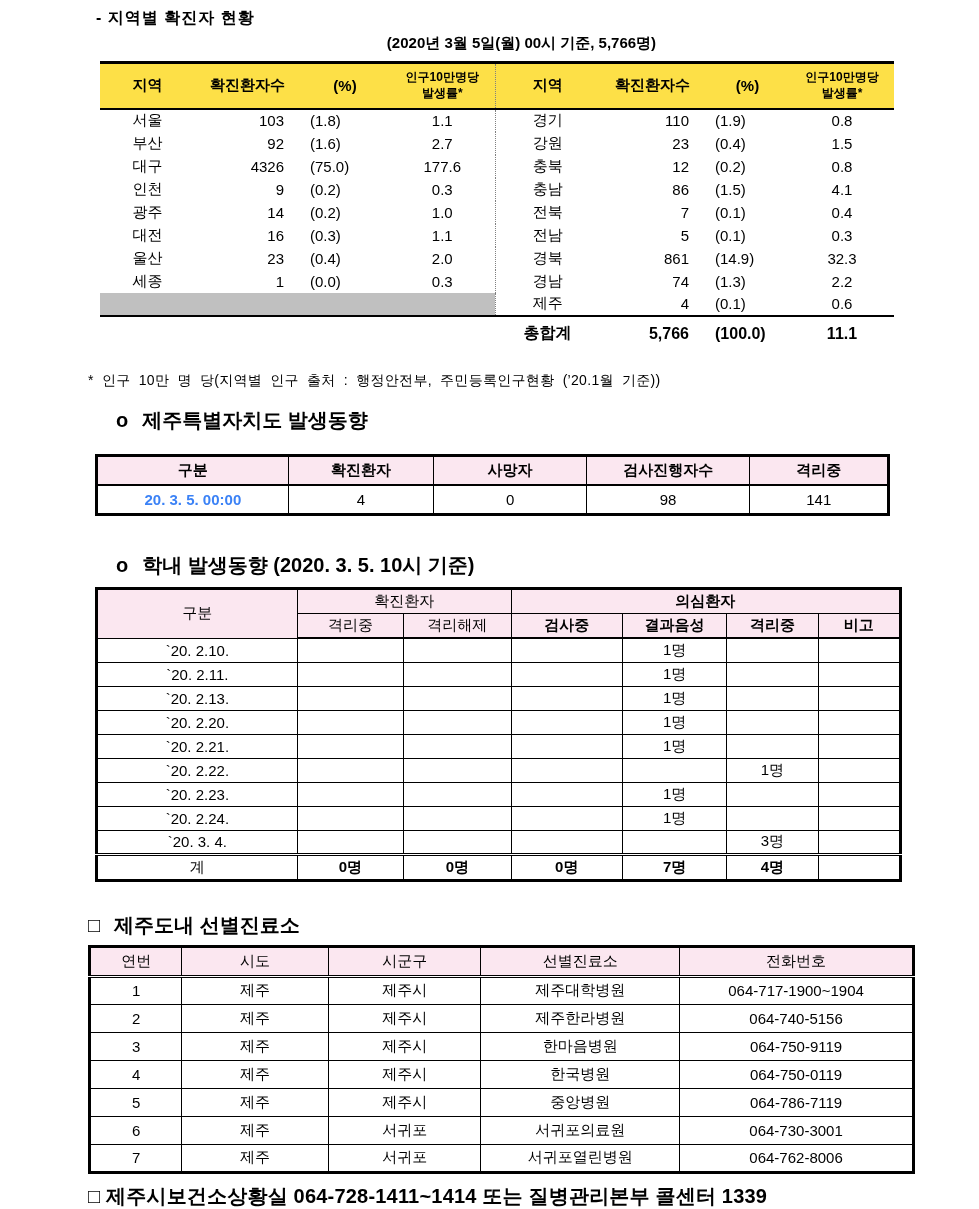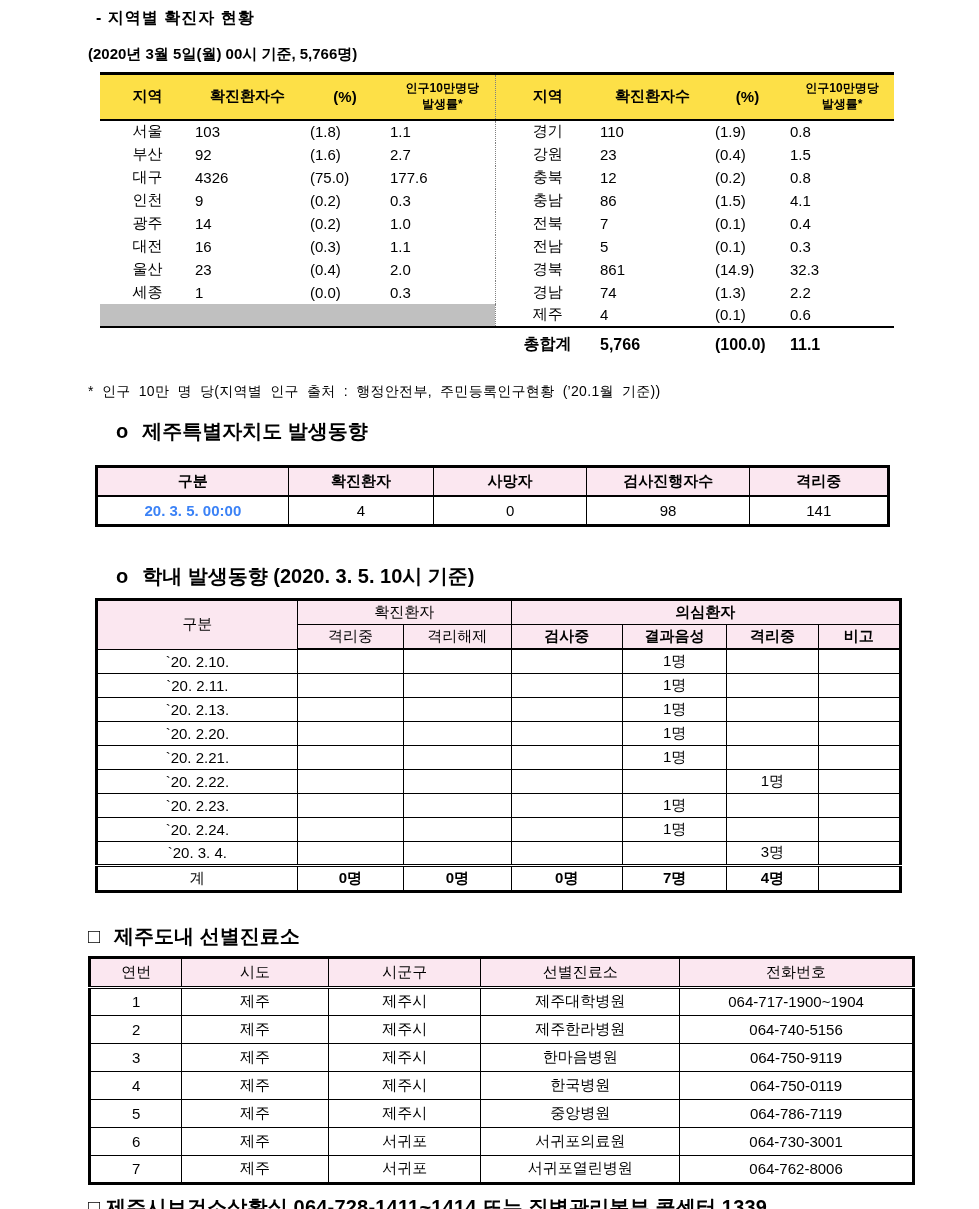--- a/index.html
+++ b/index.html
@@ -7,32 +7,32 @@
   body {
     width:979px; height:1209px; overflow:hidden;
     font-family:"Liberation Sans","DejaVu Sans",sans-serif;
     color:#000;
   }
   .page { padding:8px 24px 0 88px; }
 
   table { border-collapse:collapse; table-layout:fixed; }
 
   .doc-title { margin-left:8px; font-size:16px; font-weight:bold; letter-spacing:1px; }
-  .date-note { width:867px; text-align:left; font-size:15px; font-weight:bold; margin-top:16px; }
+  .date-note { width:867px; text-align:center; font-size:15px; font-weight:bold; margin-top:5px; }
 
   
   .t1 { width:794px; margin:8px 0 0 12px; border-top:3px solid #000; font-size:15px; }
   .t1 thead th { background:#fde047; border-bottom:2px solid #000; font-weight:bold; height:46px; vertical-align:middle; }
   .t1 .rate-h { font-size:12px; line-height:1.3; font-weight:bold; }
   .t1 tbody td { height:23px; vertical-align:middle; }
   .t1 tr.lastrow td { border-bottom:2px solid #000; }
   .t1 .rg  { text-align:center; }
-  .t1 .num { text-align:left; padding-right:16px; }
+  .t1 .num { text-align:right; padding-right:16px; }
   .t1 .pct { text-align:left; padding-left:10px; }
-  .t1 .rate{ }
+  .t1 .rate{ text-align:center; }
   .t1 .div-l { border-left:1px dotted #808080; }
   .t1 .grayfill { background:#c0c0c0; }
   .t1 tfoot td { font-weight:bold; font-size:16px; height:30px; padding-top:5px; vertical-align:middle; }
 
   .footnote { margin-top:26px; font-size:14px; word-spacing:4px; letter-spacing:0.3px; }
 
   .sec { font-size:20px; font-weight:bold; }
   .sec .marker { display:inline-block; margin-right:14px; font-weight:bold; }
   .sec1 { margin:17px 0 0 28px; }
   .sec2 { margin:36px 0 0 28px; }

